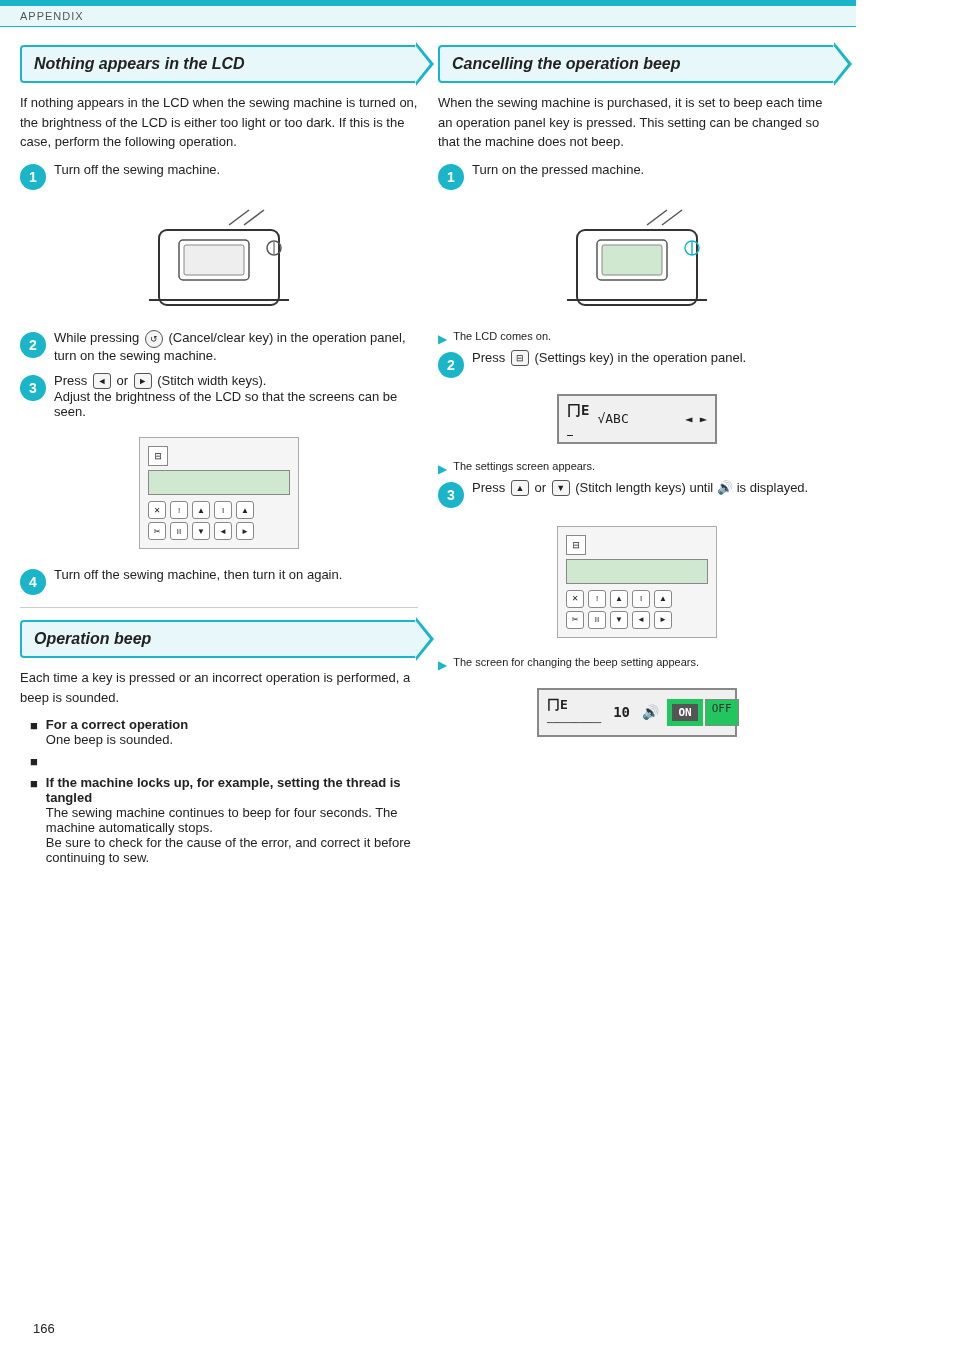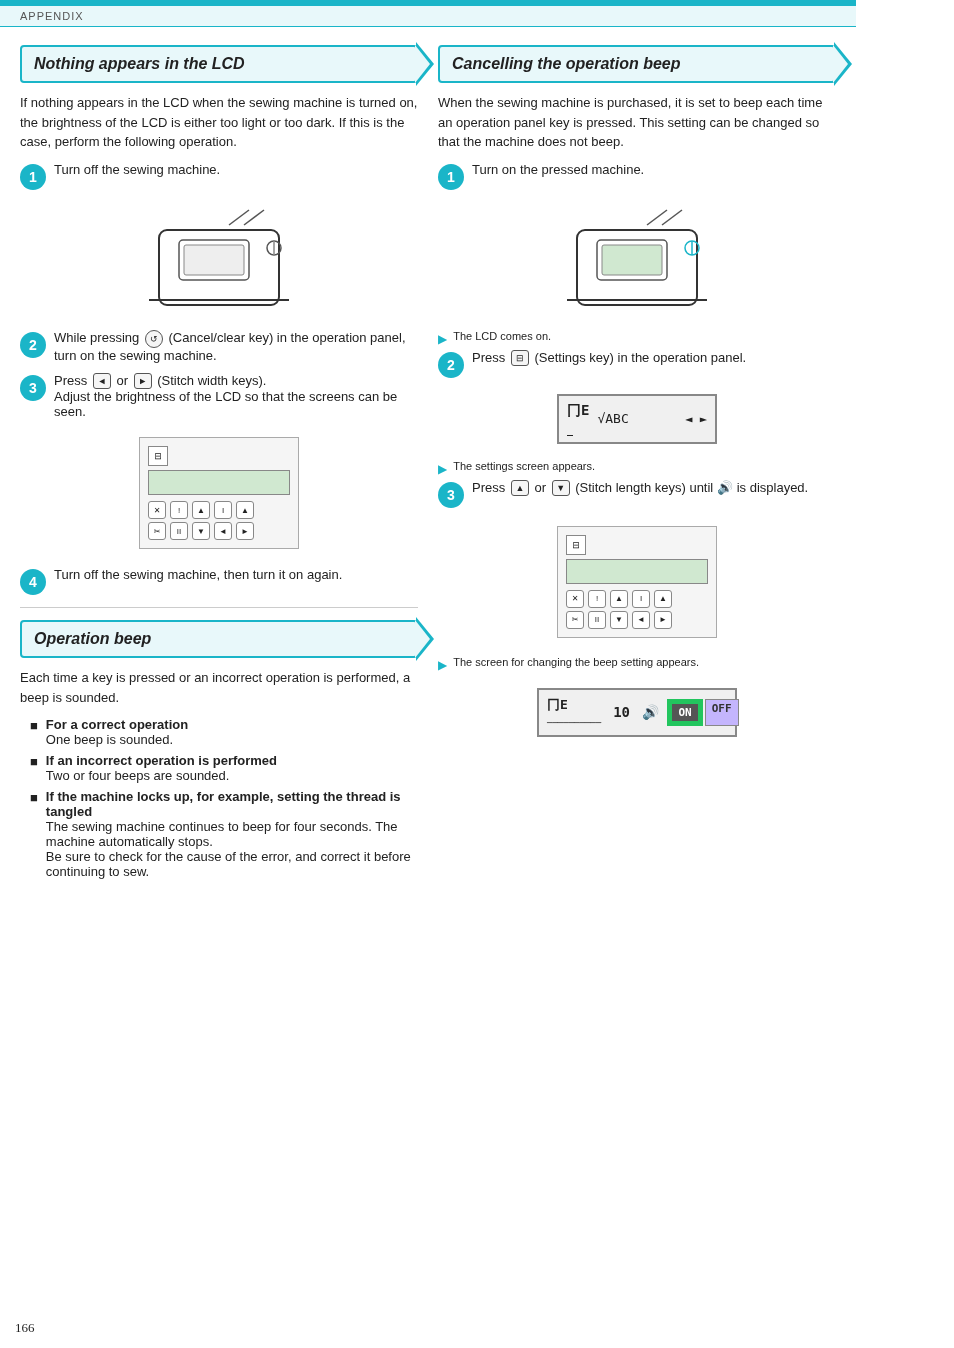--- a/index.html
+++ b/index.html
@@ -243,38 +243,37 @@
     }
     .on-btn {
       background: #555;
       color: #fff;
       padding: 2px 6px;
       font-size: 11px;
       font-weight: bold;
       border: 5px solid #22c55e;
     }
     .off-btn {
-      background: #c4b5fd;
+      background: #22c55e;
       color: #333;
       padding: 2px 6px;
       font-size: 11px;
-      font-weight: bold;
+      font-weight: normal;
       border: 1px solid #888;
     }
     .divider {
       border: none;
       border-top: 1px solid #ccc;
       margin: 12px 0;
     }
     .page-number {
       position: absolute;
       bottom: 12px;
-      left: 15px;
-      font-size: 13px;
-      font-family: Liberation Serif, serif;
+      left: 33px;
+      font-size: 13px;
     }
     
     svg.machine-off, svg.machine-on {
       display: block;
       margin: 0 auto;
     }
     .key-icon {
       display: inline-flex;
       align-items: center;
       justify-content: center;
@@ -401,24 +400,20 @@
       <div class="info-bullet">
         <span class="bullet-icon">■</span>
         <div class="bullet-text">
           <strong>For a correct operation</strong><br>
           <span>One beep is sounded.</span>
         </div>
       </div>
 
       <div class="info-bullet">
         <span class="bullet-icon">■</span>
-        <div class="bullet-text">
-          <strong>If an incorrect operation is performed</strong><br>
-          <span>Two or four beeps are sounded.</span>
-        </div>
       </div>
 
       <div class="info-bullet">
         <span class="bullet-icon">■</span>
         <div class="bullet-text">
           <strong>If the machine locks up, for example, setting the thread is tangled</strong><br>
           <span>The sewing machine continues to beep for four seconds. The machine automatically stops.</span><br>
           <span>Be sure to check for the cause of the error, and correct it before continuing to sew.</span>
         </div>
       </div>

